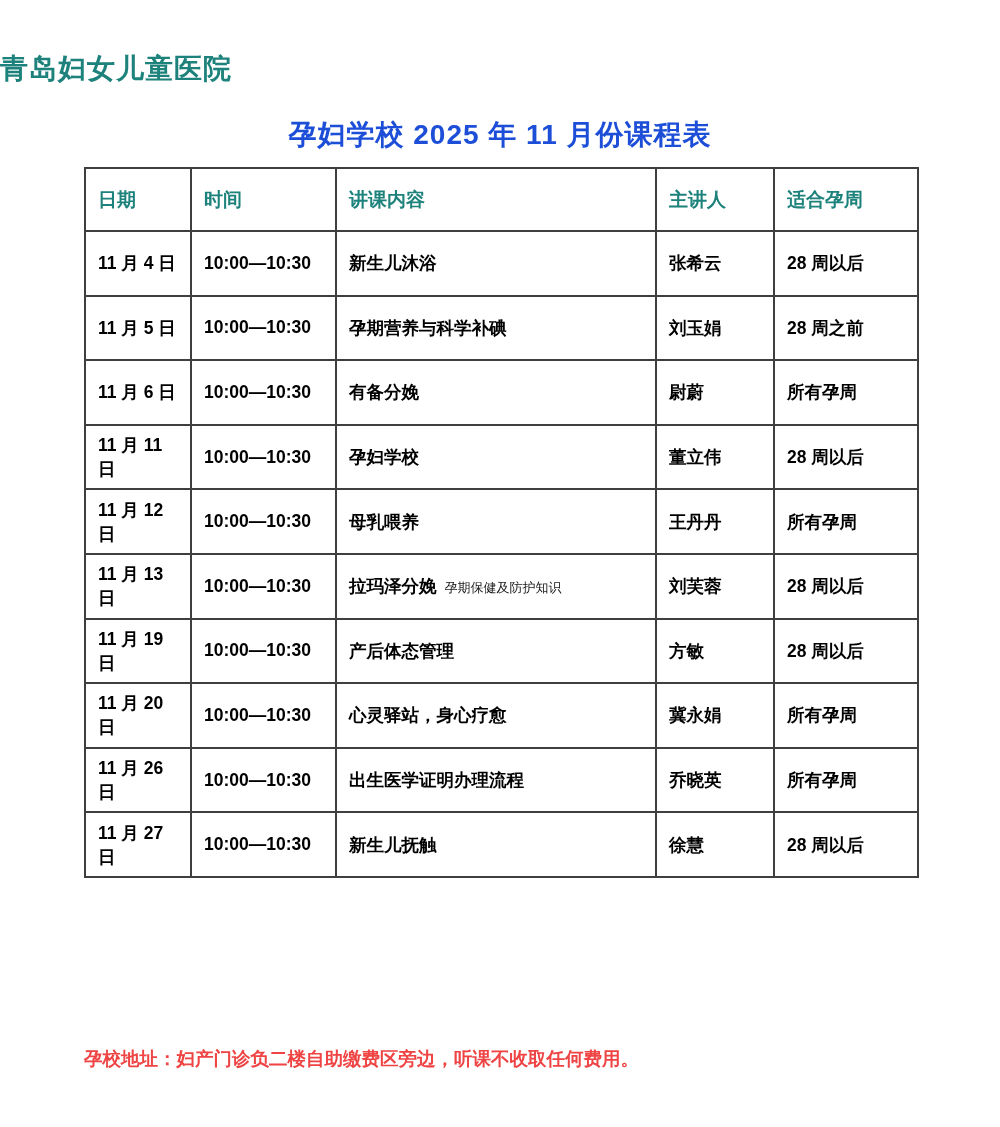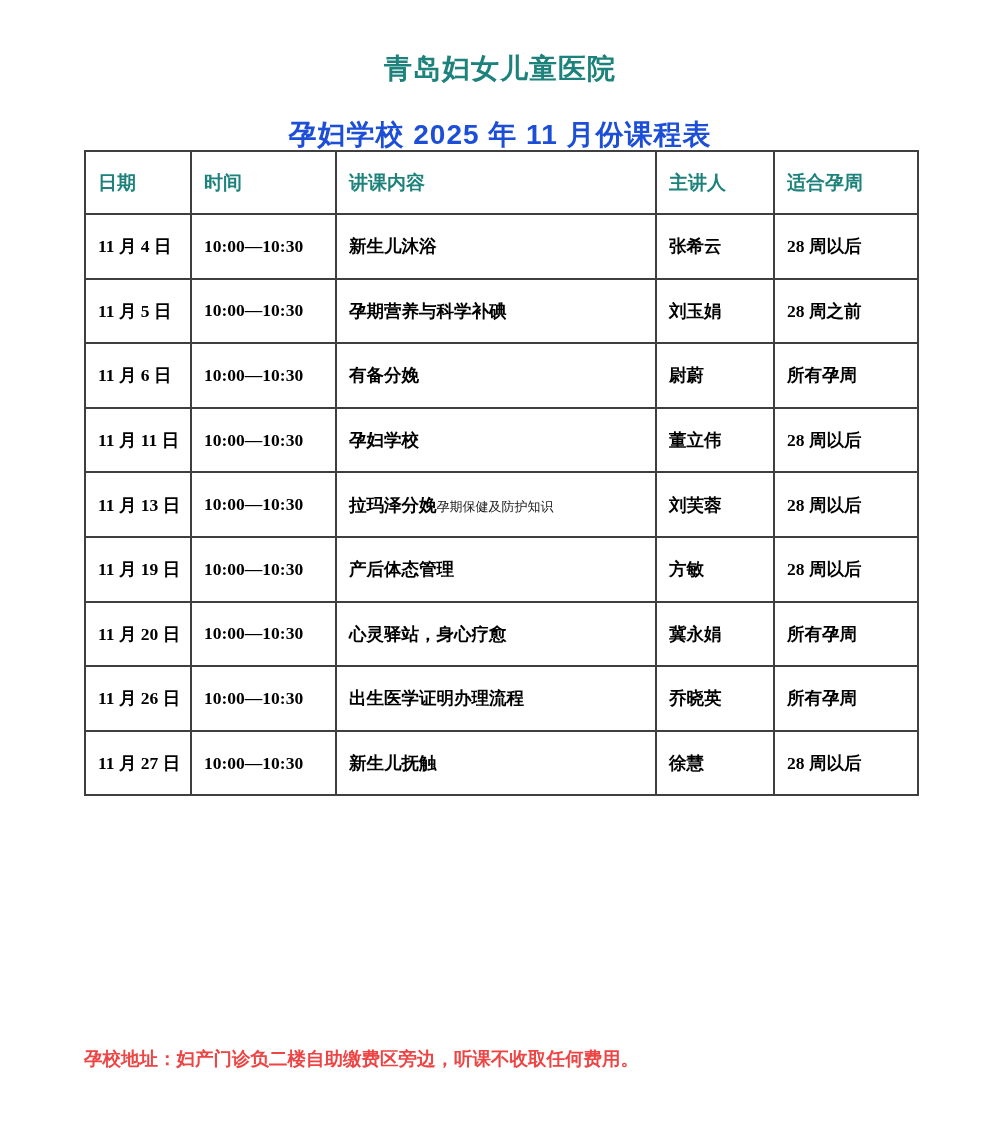--- a/index.html
+++ b/index.html
@@ -13,45 +13,43 @@
     width: 1000px;
     height: 1127px;
     background: #ffffff;
     overflow: hidden;
   }
   .doc-title {
     position: absolute;
     top: 50px;
     left: 0;
     width: 1000px;
-    text-align: center;
     color: #1E827C;
     font-size: 28px;
     font-weight: bold;
     letter-spacing: 1px;
   }
   .doc-subtitle {
     position: absolute;
     top: 116px;
     left: 0;
     width: 1000px;
     text-align: center;
     color: #1d4ed8;
     font-size: 28px;
     font-weight: bold;
     letter-spacing: 1px;
   }
   table.schedule {
     position: absolute;
-    top: 150px;
+    top: 167px;
     left: 84px;
     width: 833px;
     border-collapse: collapse;
     table-layout: fixed;
-    font-family: Liberation Serif, serif;
   }
   table.schedule col.c-date    { width: 106px; }
   table.schedule col.c-time    { width: 145px; }
   table.schedule col.c-topic   { width: 320px; }
   table.schedule col.c-speaker { width: 118px; }
   table.schedule col.c-weeks   { width: 144px; }
   table.schedule th,
   table.schedule td {
     border: 2px solid #3f3f3f;
     padding: 0 6px 0 12px;
@@ -68,20 +66,21 @@
   table.schedule td {
     height: 62.6px;
     color: #000000;
     font-size: 17.5px;
     font-weight: bold;
   }
   .topic-note {
     font-size: 13px;
     font-weight: normal;
     color: #1a1a1a;
+    margin-left: 8px;
   }
   .doc-footer {
     position: absolute;
     top: 1046px;
     left: 84px;
     color: #ef4444;
     font-size: 18.5px;
     font-weight: bold;
   }
 </style>
@@ -134,20 +133,27 @@
           <td>所有孕周</td>
         </tr>
         <tr>
           <td>11 月 11 日</td>
           <td>10:00—10:30</td>
           <td><span>孕妇学校</span></td>
           <td>董立伟</td>
           <td>28 周以后</td>
         </tr>
         <tr>
+          <td>11 月 12 日</td>
+          <td>10:00—10:30</td>
+          <td><span>母乳喂养</span></td>
+          <td>王丹丹</td>
+          <td>所有孕周</td>
+        </tr>
+        <tr>
           <td>11 月 13 日</td>
           <td>10:00—10:30</td>
           <td><span>拉玛泽分娩</span><span class="topic-note">孕期保健及防护知识</span></td>
           <td>刘芙蓉</td>
           <td>28 周以后</td>
         </tr>
         <tr>
           <td>11 月 19 日</td>
           <td>10:00—10:30</td>
           <td><span>产后体态管理</span></td>

